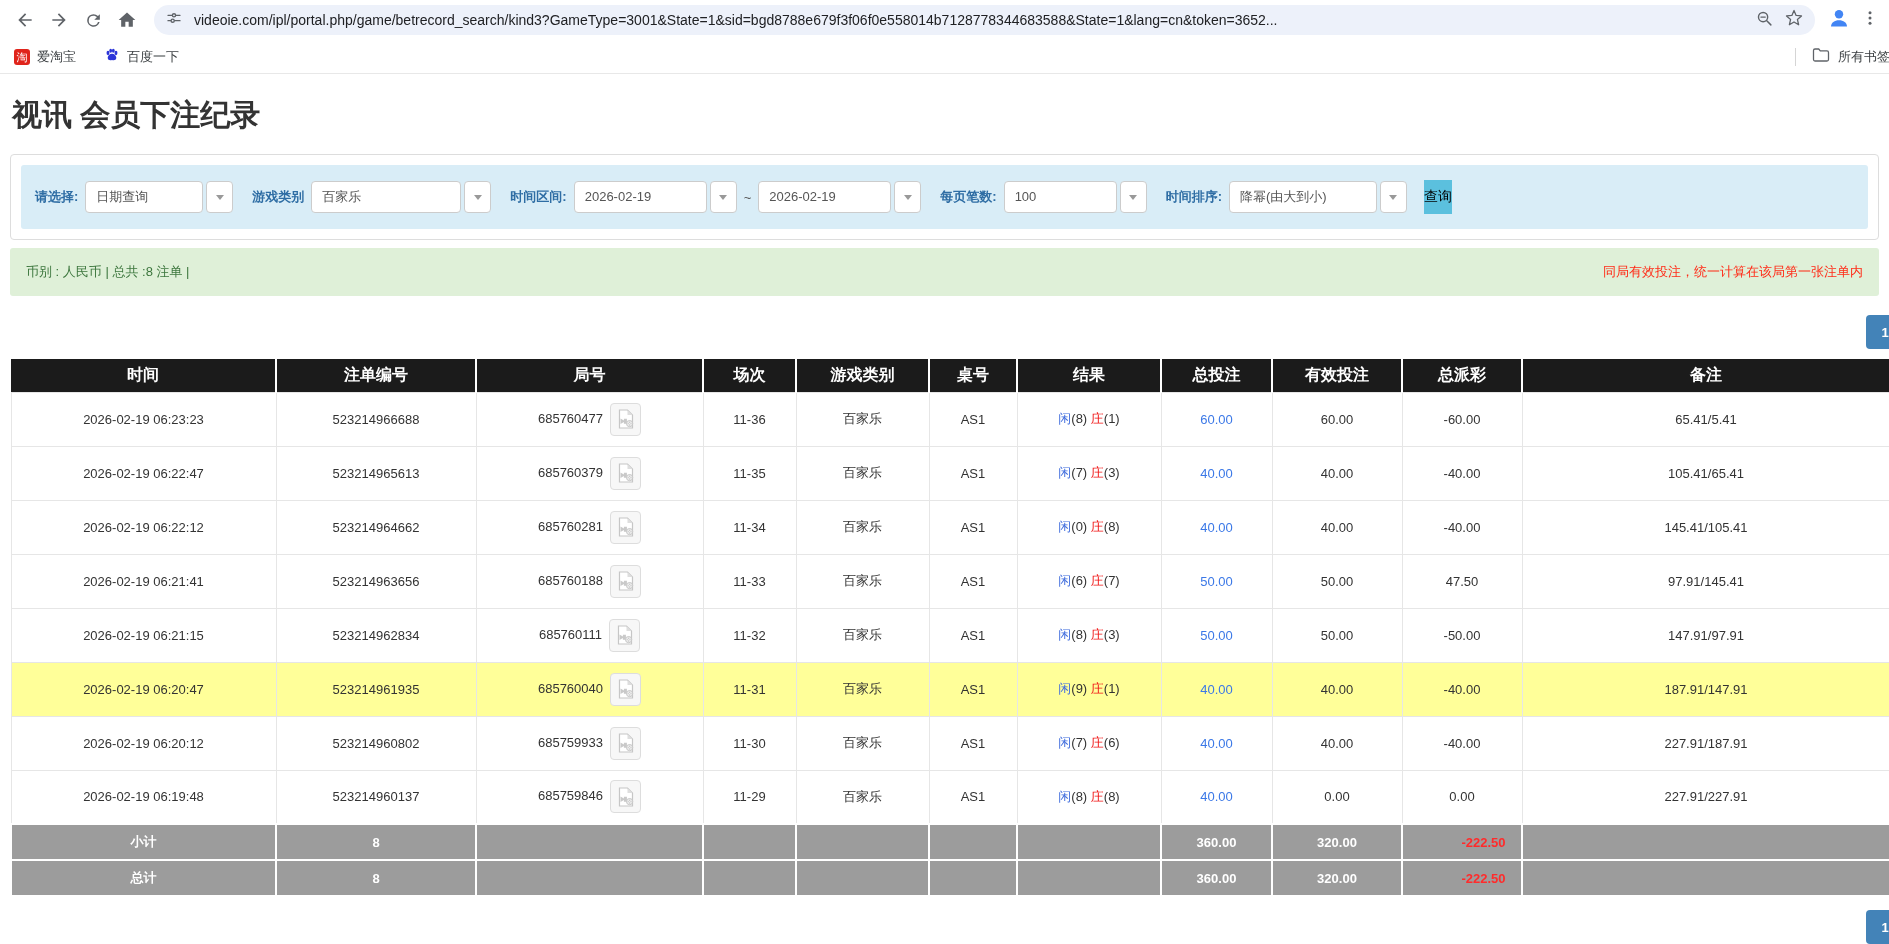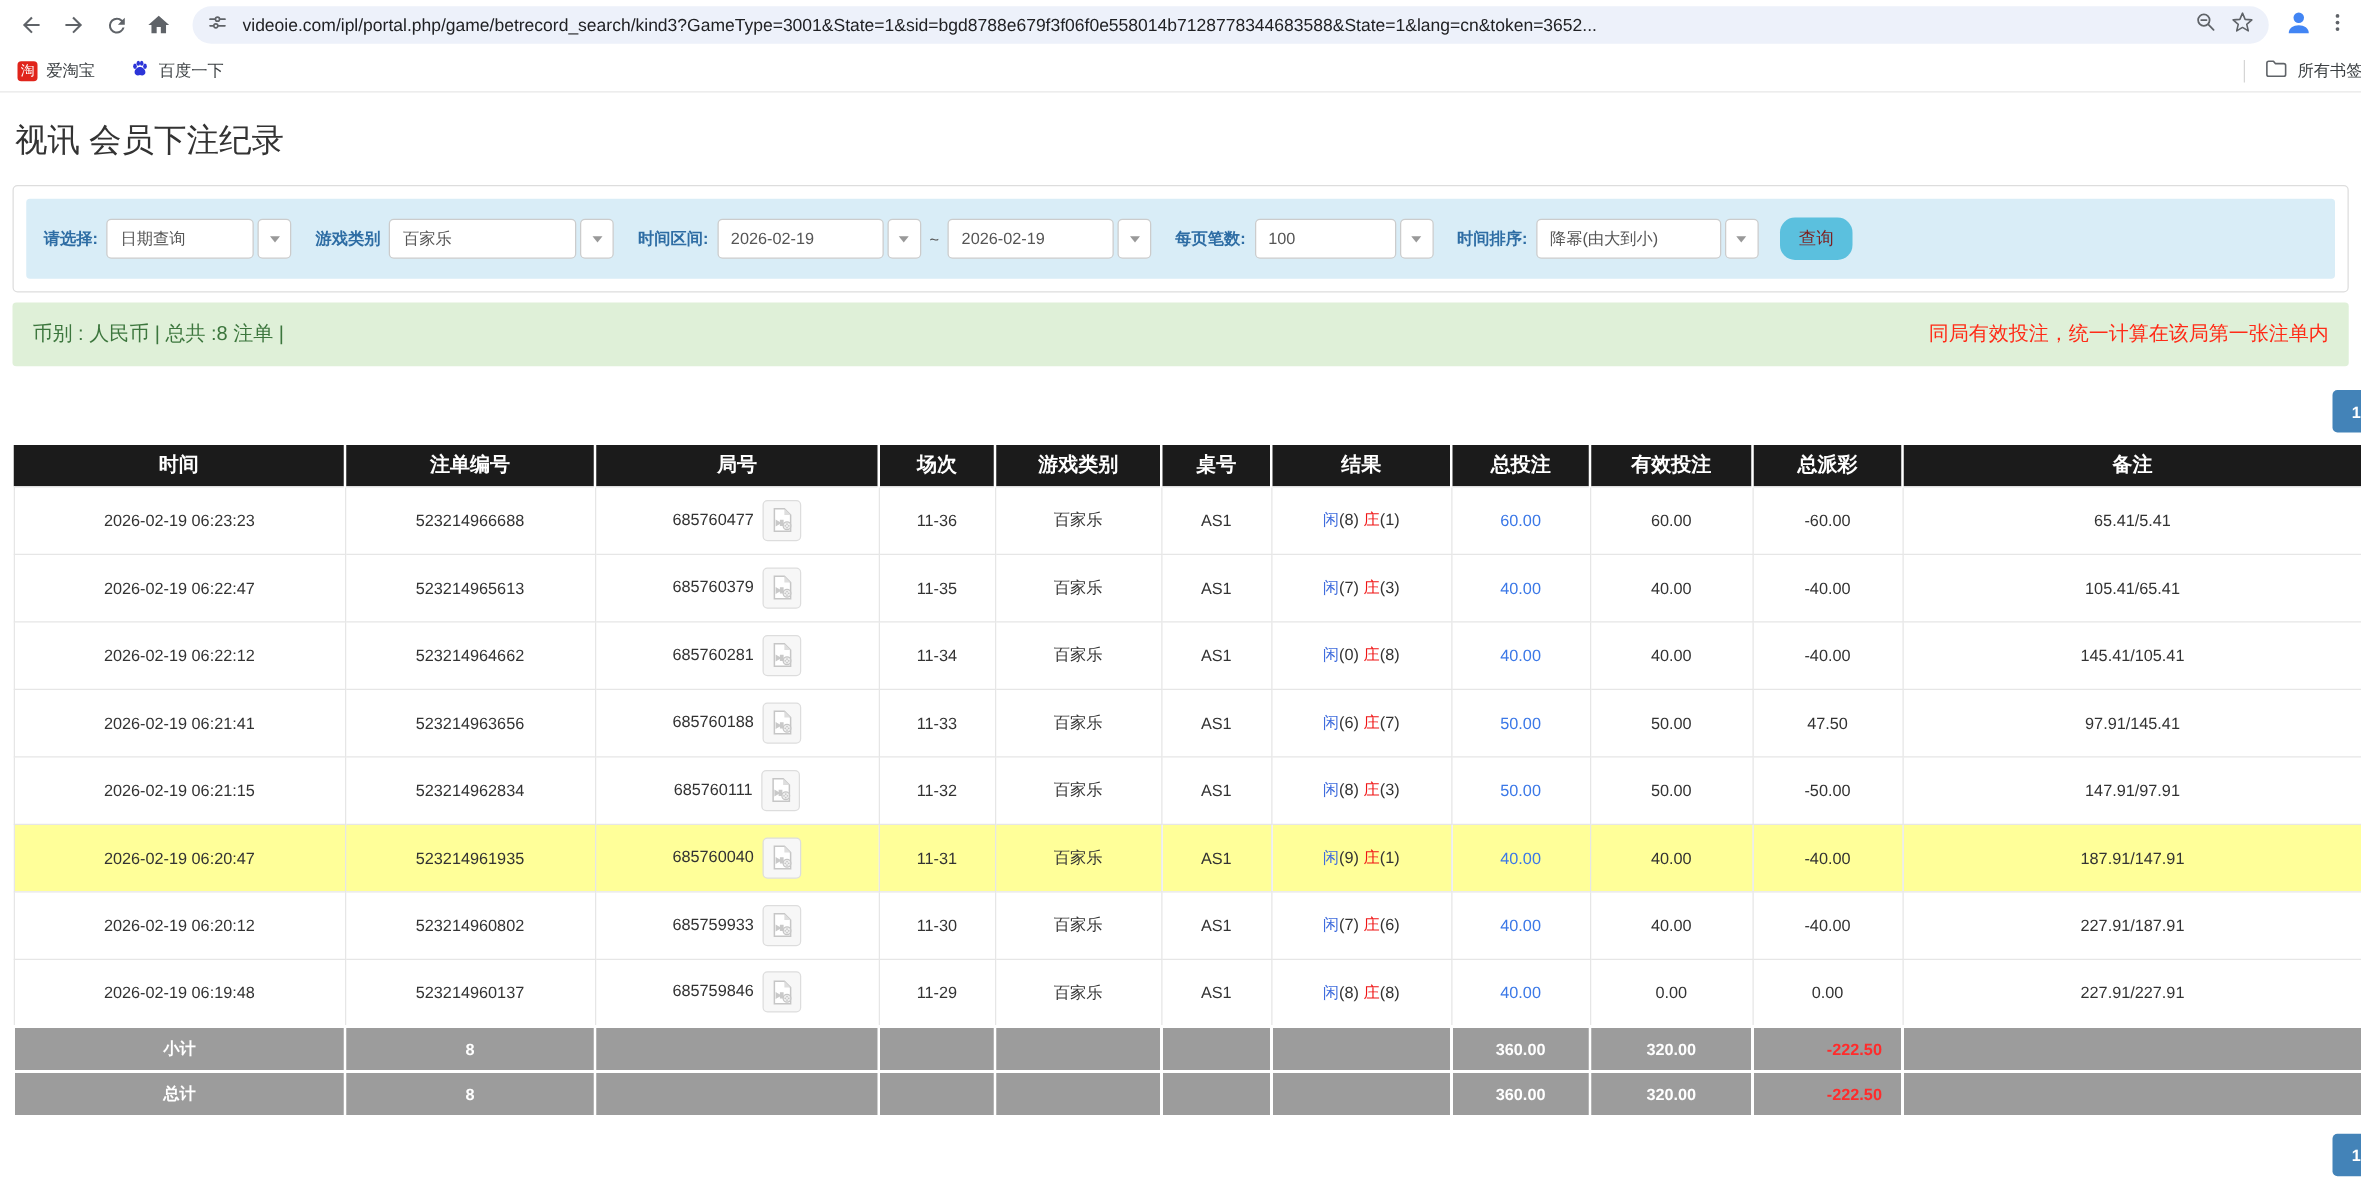--- a/index.html
+++ b/index.html
@@ -15,32 +15,32 @@
   .omnibox { flex:1; height:30px; background:var(--omniboxBg); border-radius:15px; display:flex; align-items:center; padding:0 12px; gap:12px; margin:0 8px; min-width:0; }
   .omnibox .url { flex:1; font-size:14px; color:#202124; white-space:nowrap; overflow:hidden; }
   .chrome-right { display:flex; align-items:center; gap:10px; flex:0 0 auto; }
   
   .bookmarks { height:34px; display:flex; align-items:center; padding:0 14px; gap:28px; border-bottom:1px solid #e8e8e8; position:relative; font-size:13px; color:#3c4043; }
   .bm { display:flex; align-items:center; gap:7px; }
   .fav-taobao { width:16px; height:16px; background:var(--taobaoRed); color:#fff; border-radius:3px; font-size:11px; line-height:16px; text-align:center; flex:0 0 auto; }
   .bm-right { position:absolute; left:1795px; top:0; height:100%; display:flex; align-items:center; gap:8px; white-space:nowrap; }
   .bm-divider { width:1px; height:18px; background:#d5d5d5; margin-right:8px; }
   
-  .page-title { margin:21px 0 18px 12px; font-size:26px; color:#333; font-weight:normal; }
+  .page-title { margin:21px 0 18px 12px; font-size:30px; color:#333; font-weight:bold; }
   .filter-panel { margin:0 10px; border:1px solid #ddd; border-radius:4px; padding:10px; background:#fff; }
   .filter-bar { background:var(--filterBarBg); border-radius:3px; padding:15px 12px; display:flex; align-items:center; gap:7px; font-size:13px; }
   .flabel { color:var(--labelBlue); font-weight:bold; white-space:nowrap; margin-left:12px; }
   .flabel:first-child { margin-left:2px; }
   .fctrl { display:flex; gap:3px; flex:0 0 auto; }
   .fval { background:#fff; border:1px solid #ccc; border-radius:4px; height:32px; line-height:30px; padding:0 10px; color:#555; white-space:nowrap; }
   .farrow { background:#fff; border:1px solid #ccc; border-radius:4px; width:27px; height:32px; display:flex; align-items:center; justify-content:center; }
   .caret { width:0; height:0; border:4px solid transparent; border-top:5px solid #999; margin-top:5px; }
   .tilde { color:#555; }
-  .btn-search { background:var(--searchBtn); color:#7f1d1d; border:none; border-radius:12px; height:34px; padding:0 15px; font-size:14px; margin-left:10px; cursor:pointer; }
-  .green-bar { margin:8px 10px 0; background:var(--greenBg); border-radius:3px; padding:15px 16px; display:flex; justify-content:space-between; align-items:center; font-size:16px; }
+  .btn-search { background:var(--searchBtn); color:#000000; border:none; border-radius:0; height:34px; padding:0 0; font-size:14px; margin-left:10px; cursor:pointer; }
+  .green-bar { margin:8px 10px 0; background:var(--greenBg); border-radius:3px; padding:15px 16px; display:flex; justify-content:space-between; align-items:center; font-size:13px; }
   .green-left { color:var(--greenText); }
   .green-right { color:var(--noticeRed); }
   
   .pag-strip { position:relative; height:34px; margin-top:19px; }
   .pag-strip.bottom { margin-top:13px; }
   .pag-btn { position:absolute; left:1866px; top:0; width:38px; height:34px; background:var(--paginationBlue); color:#fff; border-radius:4px; font-size:13px; font-weight:bold; display:flex; align-items:center; justify-content:center; }
   
   table.bets { border-collapse:collapse; table-layout:fixed; width:1879px; margin:10px 0 0 10px; }
   table.bets th { background:var(--headerBg); color:#fff; height:33px; font-size:16px; font-weight:bold; border-right:2px solid #fff; }
   table.bets td { height:54px; text-align:center; font-size:13px; color:#333; border:1px solid #e6e6e6; background:#fff; overflow:hidden; }

